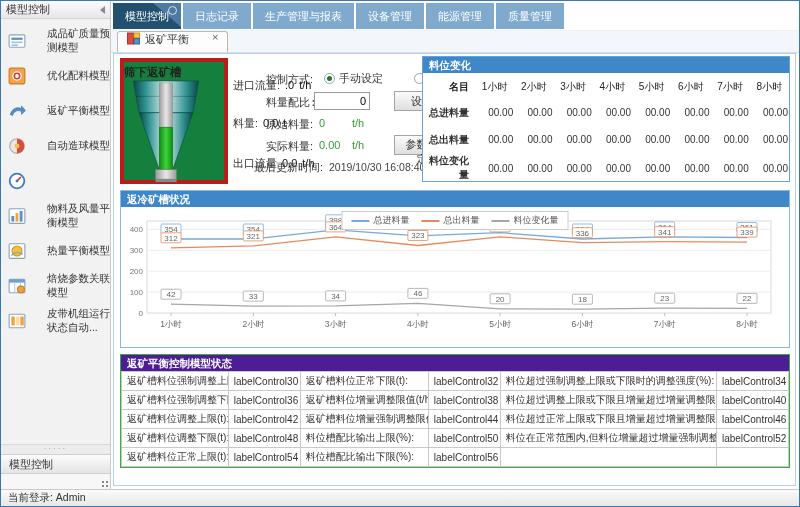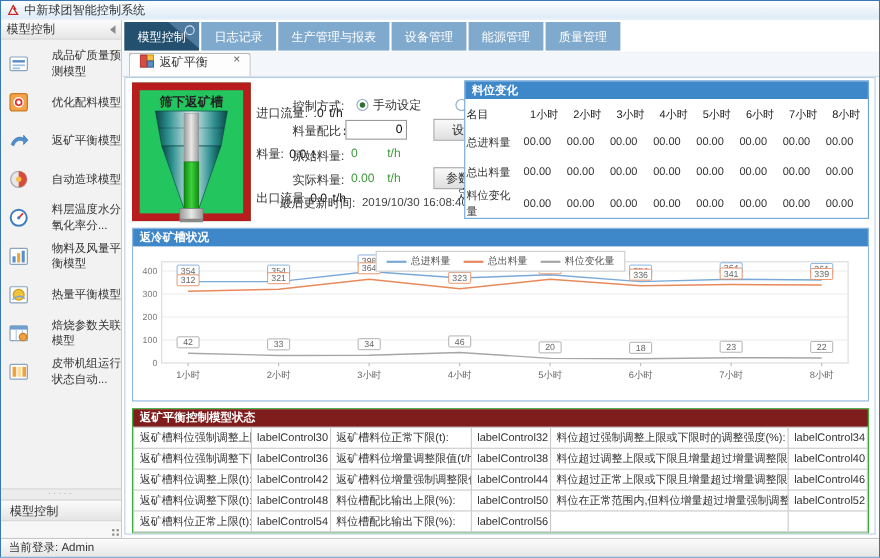--- a/index.html
+++ b/index.html
@@ -33,64 +33,56 @@
   .menu-item.active{background:#24506f;}
   .menu-item.active .corner{position:absolute;right:0;top:0;width:0;height:0;border-top:24px solid #4d7a9e;border-left:28px solid transparent;}
   .menu-item.active .circ{position:absolute;right:4px;top:3px;width:9px;height:9px;border:1px solid #d5e4f0;border-radius:50%;}
   .menu-item span{position:relative;z-index:2;}
   .tab-row{height:22px;background:#f3f6fa;display:flex;align-items:flex-end;padding-left:6px;border-bottom:1px solid #d4dfea;}
   .doc-tab{height:21px;background:#fdfdfd;border:1px solid #b9b9b9;border-bottom:none;border-radius:3px 3px 0 0;display:flex;gap:5px;padding:0 9px;min-width:94px;font-size:11px;}
   .doc-tab .tab-ic svg{display:block;}
   .tab-close{margin-left:18px;color:#666;font-size:11px;line-height:11px;cursor:default;}
   
   .content{flex:1;position:relative;margin:0 3px 3px 2px;border:1px solid #b9cfe4;background:#fff;overflow:hidden;}
-  .hopper-panel{position:absolute;left:6px;top:4px;width:108px;height:126px;background:#22c55e;border:7px solid #b91c1c;text-align:center;}
+  .hopper-panel{position:absolute;left:6px;top:4px;width:108px;height:126px;background:#15803d;border:4px solid #b91c1c;text-align:left;}
   .hopper-title{font-size:11.5px;font-weight:bold;color:#222;padding-top:3px;}
   .metric{position:absolute;font-size:11px;color:#333;white-space:nowrap;}
   .metric b{font-weight:normal;color:#111;margin-left:5px;}
   .metric .munit{margin-left:5px;color:#111;}
   .frm-label{position:absolute;font-size:11px;color:#333;white-space:nowrap;}
   .radio{display:inline-flex;align-items:center;gap:4px;margin-right:22px;font-size:11px;}
   .radio em{font-style:normal;}
   .rb{width:11px;height:11px;border:1px solid #8aa5bd;border-radius:50%;background:#fff;display:inline-block;position:relative;}
   .rb.sel:after{content:"";position:absolute;left:2px;top:2px;width:5px;height:5px;border-radius:50%;background:#2f6f2f;}
   .ratio-input{position:absolute;left:200px;top:38px;width:56px;height:18px;border:1px solid #999;font-size:11px;text-align:right;padding:0 3px;}
   .btn{position:absolute;width:56px;height:20px;background:linear-gradient(#fafafa,#dfdfdf);border:1px solid #a5a5a5;font-size:11px;color:#333;font-family:inherit;}
   .grn{color:#3a9a3a;}
   .upd-val{position:absolute;font-size:10.5px;color:#444;}
   .p-header{height:16px;color:#fff;font-size:10.5px;font-weight:bold;line-height:16px;padding-left:6px;}
   .p-header.blue{background:#3e87c9;}
-  .p-header.green{background:#7f1d1d;}
+  .p-header.green{background:#4c1d95;}
   .level-panel{position:absolute;left:308px;top:2px;width:368px;height:126px;border:1px solid #6ba3d6;background:#fff;}
   .level-panel table{width:100%;border-collapse:collapse;font-size:10px;color:#333;margin-top:2px;}
   .level-panel th{font-weight:normal;color:#222;height:24px;text-align:center;}
-  .level-panel td{height:27px;text-align:left;color:#333;}
-  .level-panel th:first-child,.level-panel td:first-child{text-align:left;padding-right:6px;width:52px;}
+  .level-panel td{height:27px;text-align:right;color:#333;}
+  .level-panel th:first-child,.level-panel td:first-child{text-align:right;padding-right:6px;width:52px;font-weight:bold;}
   .chart-panel{position:absolute;left:6px;top:136px;width:670px;height:158px;border:1px solid #8fb6dd;background:#fff;}
   .legend{position:absolute;left:50%;top:20px;transform:translateX(-50%);border:1px solid #ccc;background:#fff;display:flex;gap:12px;align-items:center;padding:2px 9px;font-size:9px;color:#555;z-index:3;}
   .legend .sw{display:inline-block;width:18px;height:2px;margin-right:4px;vertical-align:middle;}
   .status-panel{position:absolute;left:6px;top:300px;width:670px;height:114px;border:1px solid #3caa3c;background:#fff;}
   .status-panel table{width:100%;border-collapse:collapse;font-size:10px;color:#333;table-layout:fixed;}
   .status-panel td{border:1px solid #c9c9c9;height:19px;padding:1px 5px;overflow:hidden;white-space:nowrap;}
   .status-panel tr td:nth-child(odd){color:#333;}
   
   .statusbar{height:17px;background:linear-gradient(#fbfbfb,#e7e7e7);border-top:1px solid #c9c9c9;display:flex;align-items:center;padding-left:7px;font-size:10.5px;color:#333;flex:0 0 auto;}
 </style>
 </head>
 <body>
 
 <div class="window">
-  <div class="titlebar">
-    <span class="tb-icon">
-      <svg width="12" height="12" viewBox="0 0 12 12">
-          <path d="M2 10 L6 2 L8 5 L6.5 5 L10 10 Z" fill="#fff" stroke="#c22" stroke-width="1.2"></path>
-        </svg>
-    </span>
-    <span>中新球团智能控制系统</span>
-  </div>
 
   <div class="body-row">
     <div class="left-col">
       <div class="side-header">
         <span>模型控制</span>
         <i class="hdr-arrow"></i>
       </div>
       <div class="side-items" id="sideItems">
           <div class="side-item">
             <span class="ic">
@@ -132,21 +124,20 @@
             <span>自动造球模型</span>
           </div>
           <div class="side-item">
             <span class="ic">
               <svg width="18" height="18" viewBox="0 0 16 16">
                 <circle cx="8" cy="8" r="6.5" fill="#fff" stroke="#3f7cc0" stroke-width="1.6"></circle>
                 <path d="M8 8 L11.5 4.5" stroke="#d33" stroke-width="1.4"></path>
                 <circle cx="8" cy="8" r="1.3" fill="#3f7cc0"></circle>
               </svg>
             </span>
-            <span>料层温度水分氧化率分...</span>
           </div>
           <div class="side-item">
             <span class="ic">
               <svg width="18" height="18" viewBox="0 0 16 16">
                 <rect x="1" y="1.5" width="14" height="13" rx="1" fill="#fff" stroke="#8aa4bd"></rect>
                 <rect x="3" y="8" width="2.5" height="5" fill="#5b8fc9"></rect>
                 <rect x="6.7" y="5.5" width="2.5" height="7.5" fill="#f0a23c"></rect>
                 <rect x="10.4" y="3.5" width="2.5" height="9.5" fill="#5b8fc9"></rect>
               </svg>
             </span>

